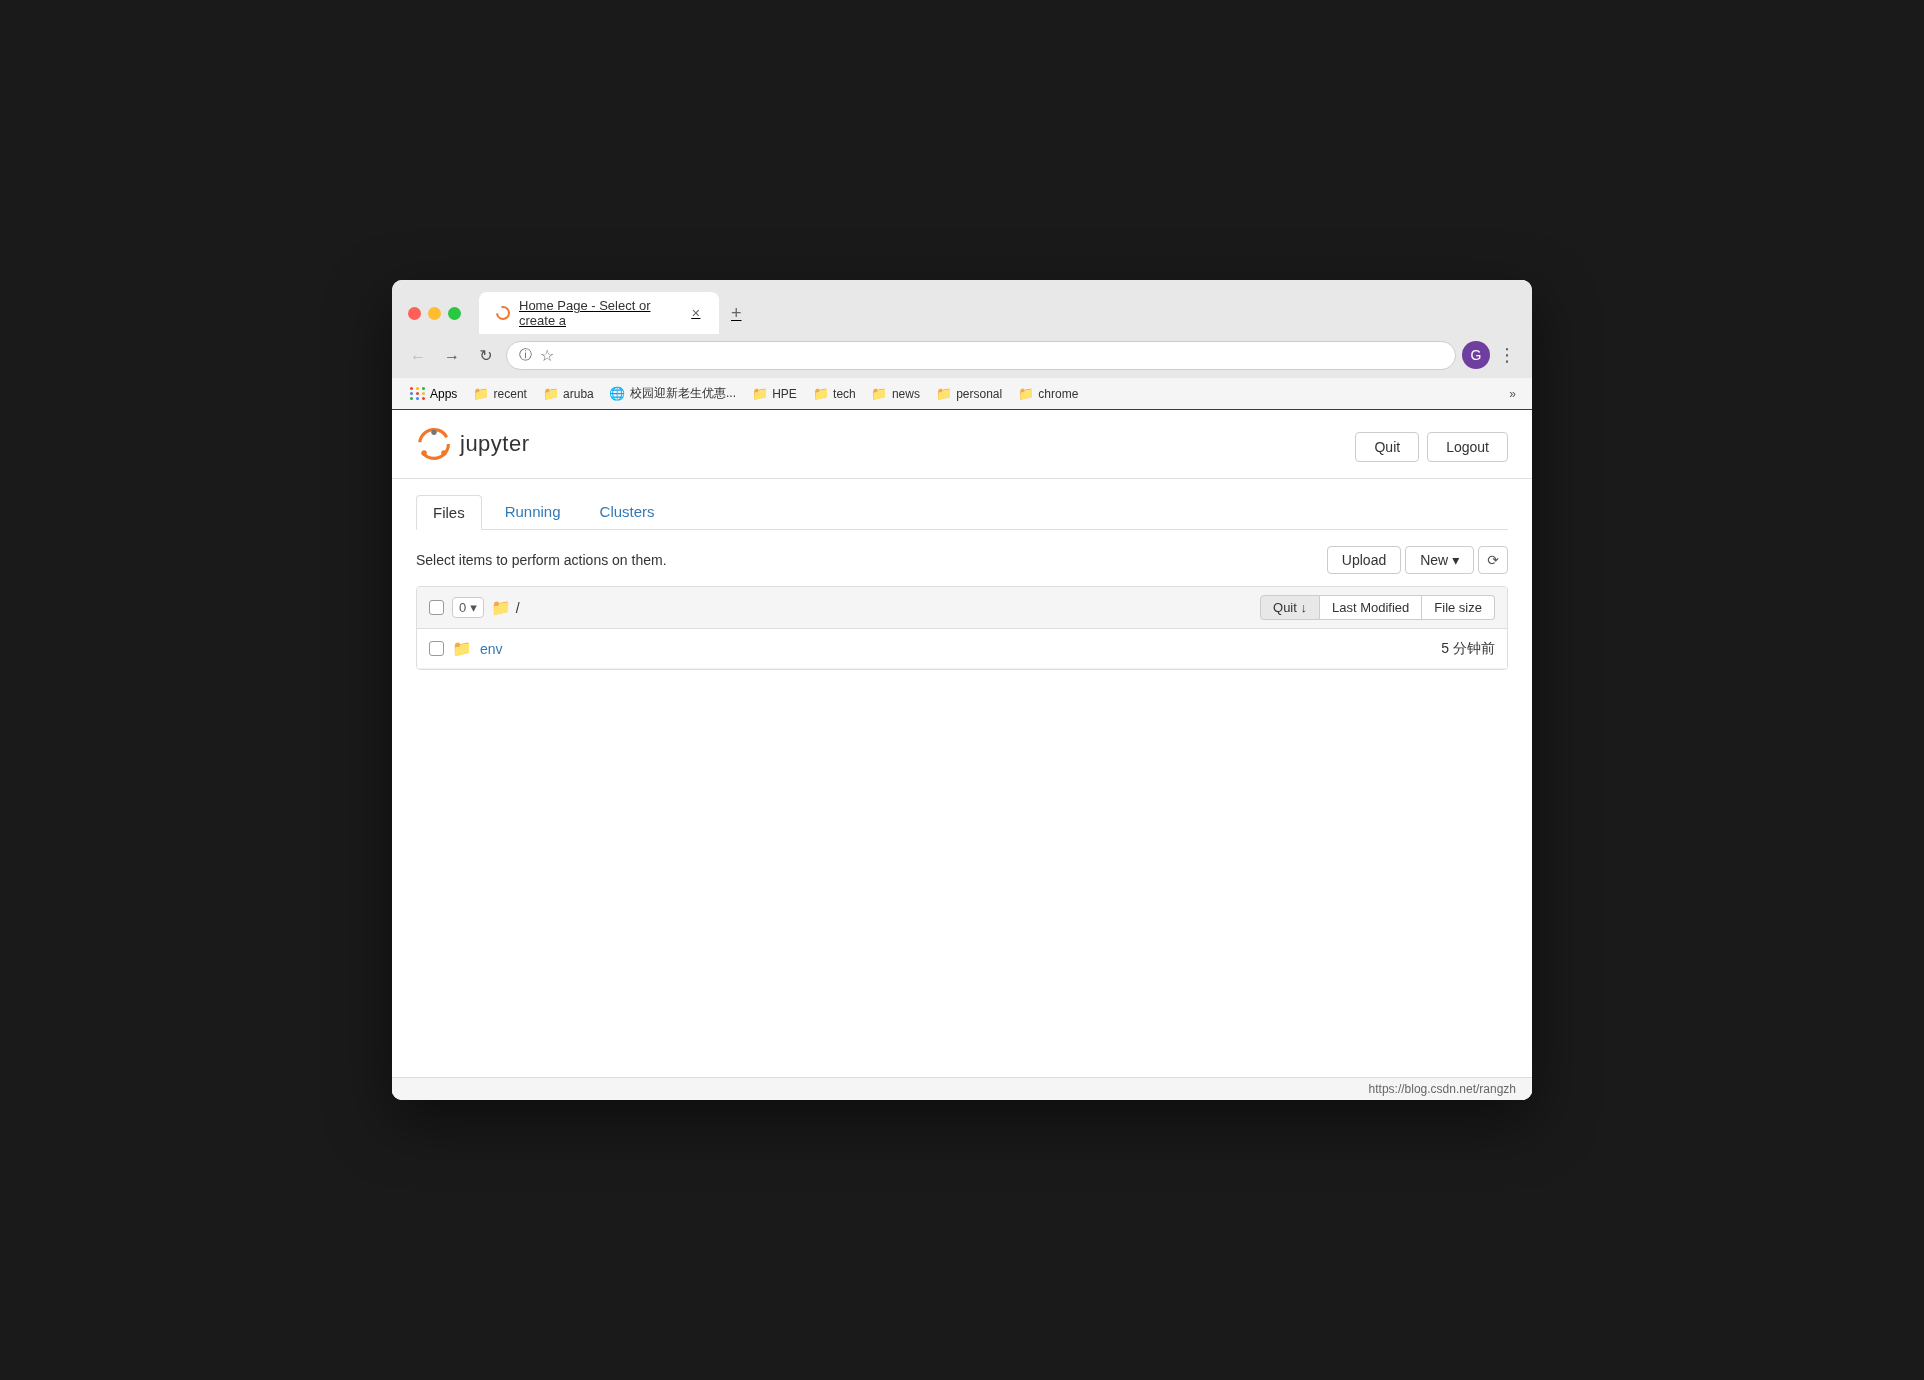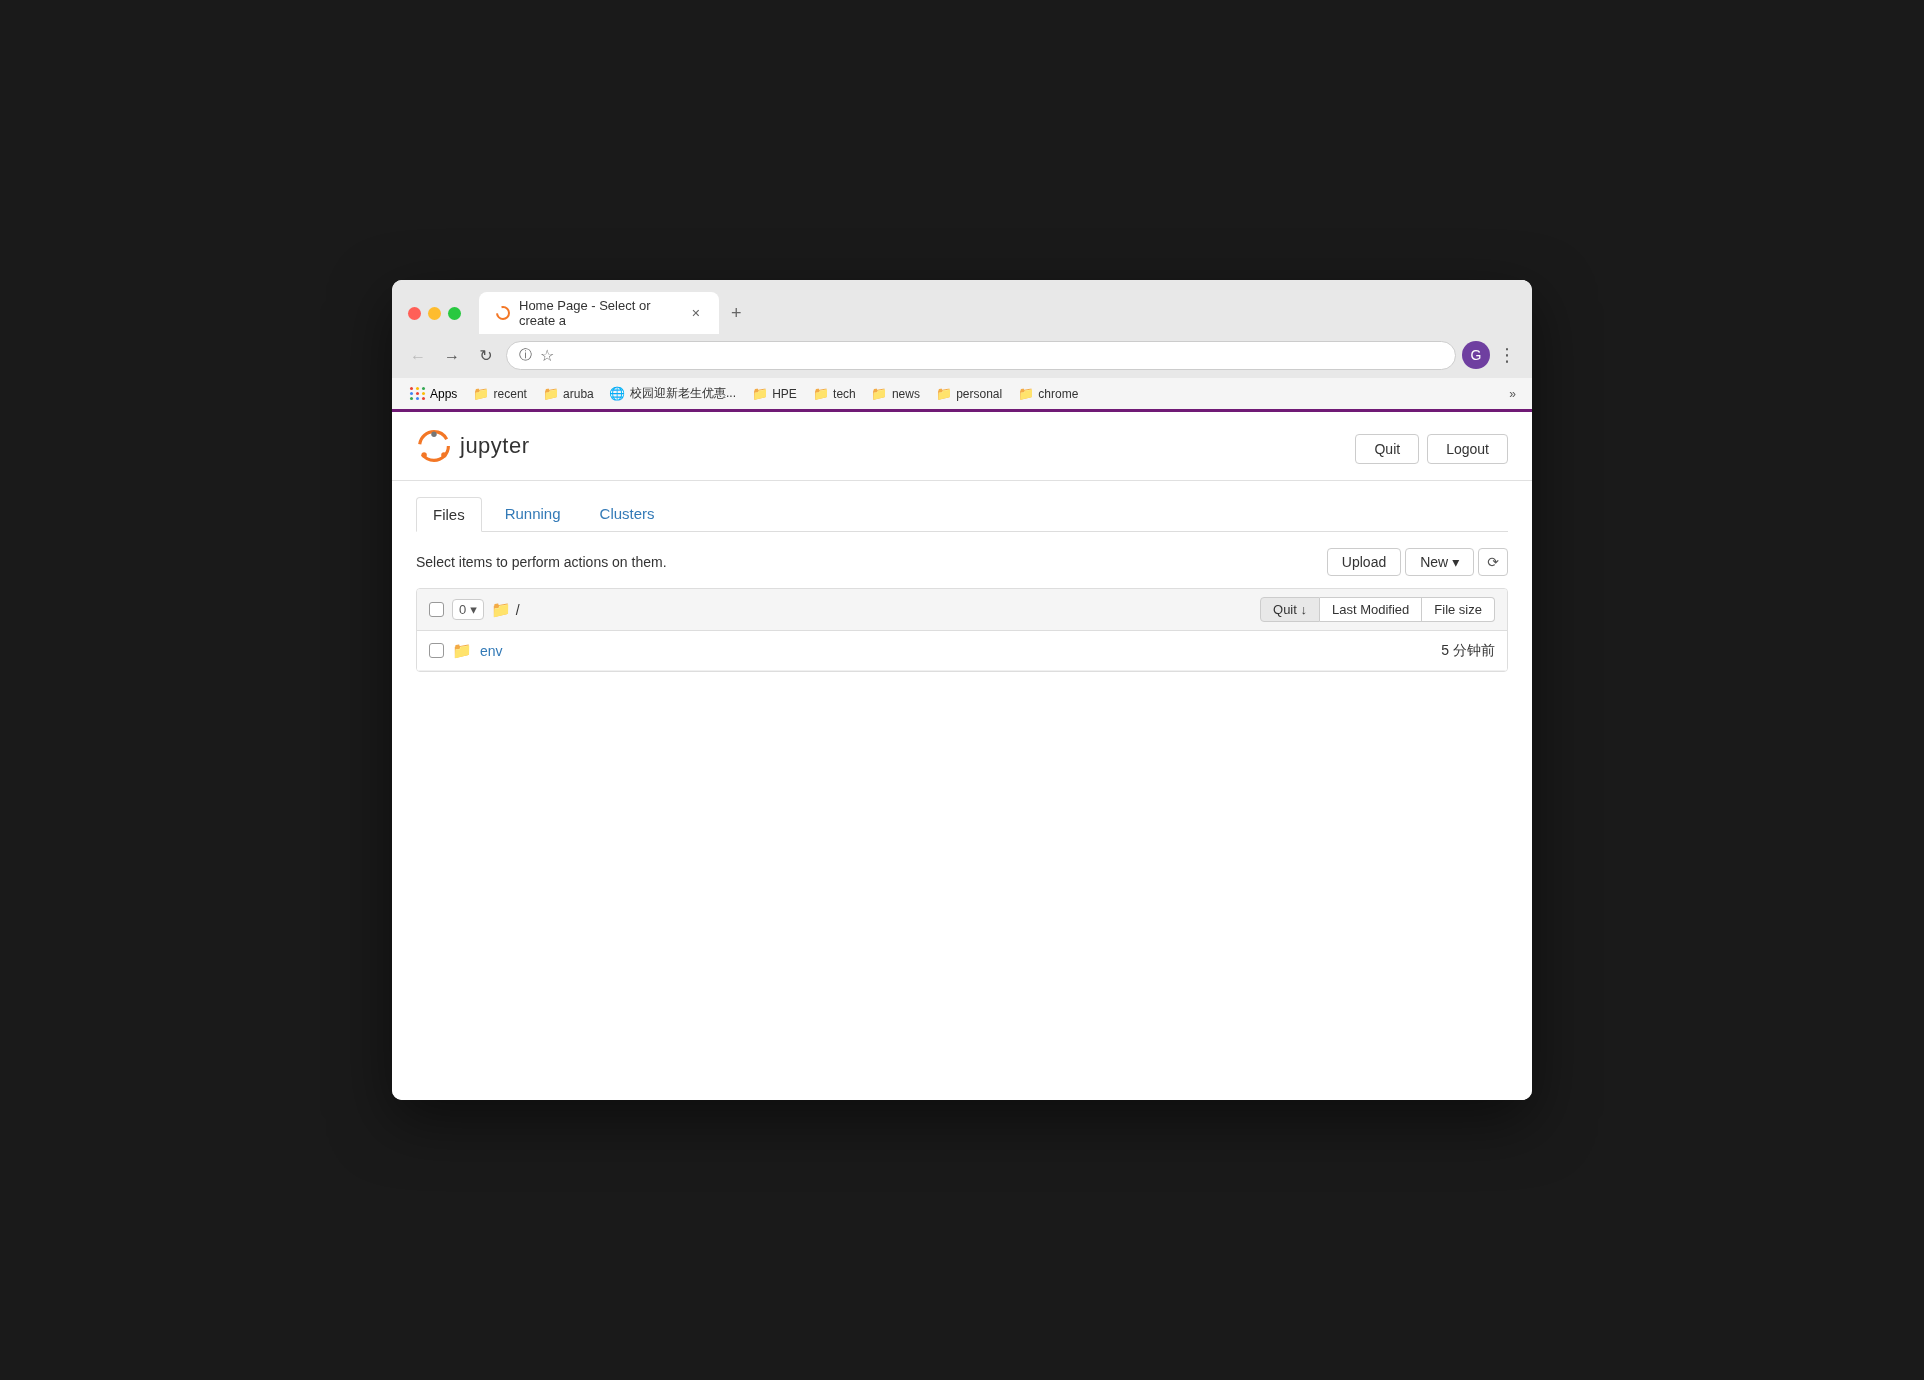--- a/index.html
+++ b/index.html
@@ -23,20 +23,21 @@
       flex-direction: column;
     }
 
     
     .title-bar {
       background: #e8e8e8;
       padding: 12px 16px 0;
       display: flex;
       flex-direction: column;
       gap: 8px;
+      text-decoration: underline;
     }
 
     .title-bar-top {
       display: flex;
       align-items: center;
       gap: 10px;
     }
 
     .window-controls {
       display: flex;
@@ -190,21 +191,21 @@
       border: none;
       cursor: pointer;
       font-size: 18px;
       color: #555;
       padding: 4px;
     }
 
     
     .bookmarks-bar {
       background: #f5f5f5;
-      border-bottom: 3px solid #701a75;
+      border-bottom: 1px solid #701a75;
       padding: 4px 12px;
       display: flex;
       align-items: center;
       gap: 4px;
       font-size: 12px;
     }
 
     .bookmark-apps {
       display: flex;
       align-items: center;
@@ -680,15 +681,18 @@
         <div class="file-row">
           <div class="file-checkbox"></div>
           <span class="file-icon">📁</span>
           <a class="file-name">env</a>
           <span class="file-modified">5 分钟前</span>
         </div>
       </div>
 
     </div>
 
+    <div class="status-bar">
+      <span>https://blog.csdn.net/rangzh</span>
+    </div>
 
   </div>
 </div>
 
 </body></html>

